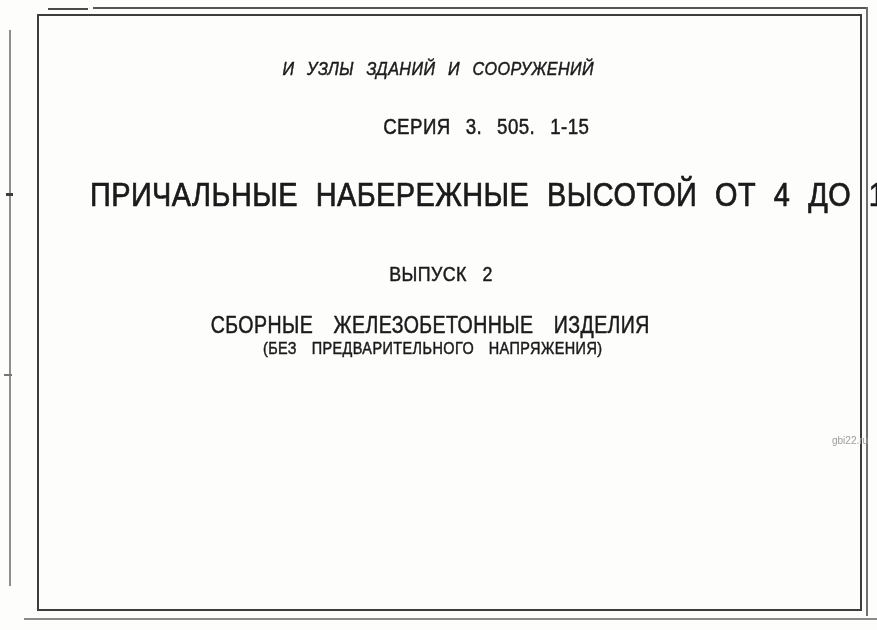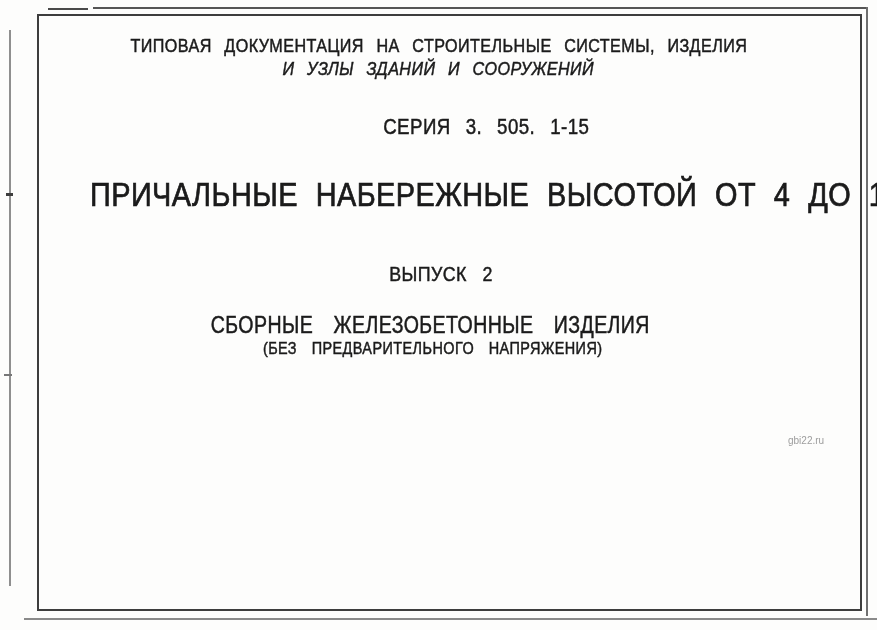--- a/index.html
+++ b/index.html
@@ -58,21 +58,21 @@
 
   .subtitle-line { top: 312px; left: -8px; font-size: 23px; }
   .subtitle-line .cond { word-spacing: 17px; }
 
   .subtitle-note-line { top: 339px; left: -6px; font-size: 17px; }
   .subtitle-note-line .cond { word-spacing: 12px; }
 
   
   .watermark {
     position: absolute;
-    left: 788px; top: 435px;
+    left: 832px; top: 435px;
     font-size: 10px;
     color: #9d9d9d;
     -webkit-text-stroke: 0;
     z-index: 5;
     letter-spacing: 0;
   }
 </style>
 </head>
 <body>
 
@@ -80,23 +80,20 @@
 
   <div class="abs inner-frame"></div>
   <div class="abs outer-top-a"></div>
   <div class="abs outer-top-b"></div>
   <div class="abs outer-right"></div>
   <div class="abs outer-bottom"></div>
   <div class="abs outer-left"></div>
   <div class="abs fold-tick-1"></div>
   <div class="abs fold-tick-2"></div>
 
-  <div class="line header-line1">
-    <span class="cond">ТИПОВАЯ ДОКУМЕНТАЦИЯ НА СТРОИТЕЛЬНЫЕ СИСТЕМЫ, ИЗДЕЛИЯ</span>
-  </div>
 
   <div class="line header-line2">
     <span class="cond">И УЗЛЫ ЗДАНИЙ И СООРУЖЕНИЙ</span>
   </div>
 
   <div class="line series-line">
     <span class="cond">СЕРИЯ 3. 505. 1-15</span>
   </div>
 
   <div class="line title-line">

